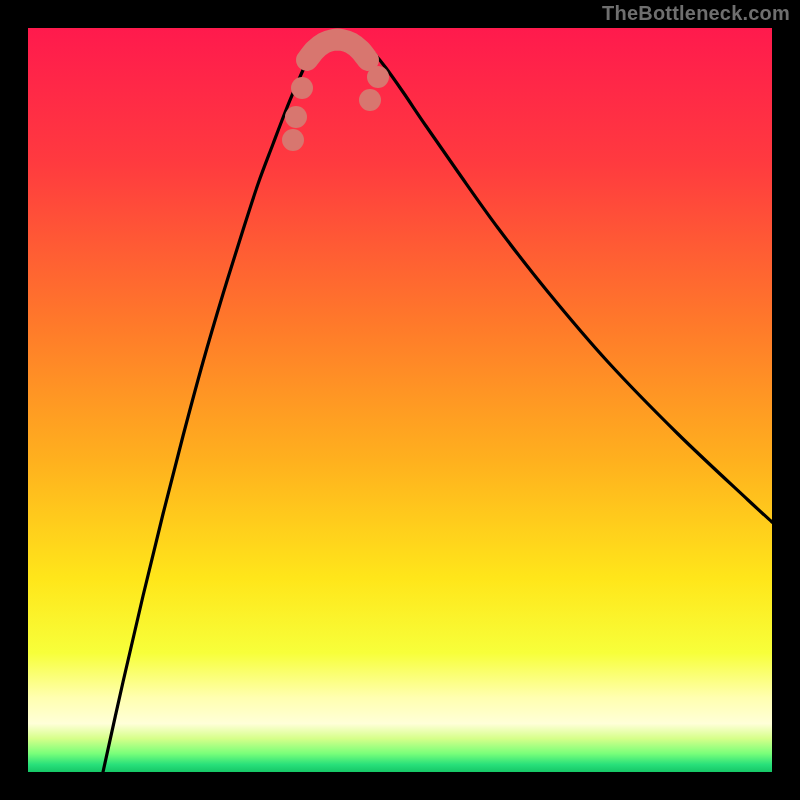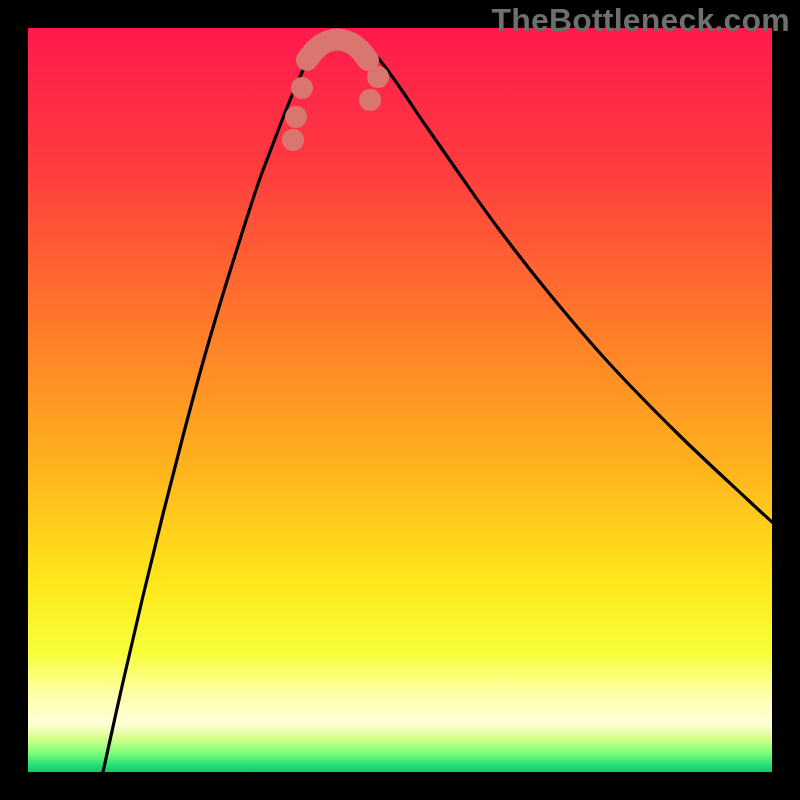--- a/index.html
+++ b/index.html
@@ -25,21 +25,21 @@
     overflow: hidden;
   }
   .gradient {
     position: absolute;
     inset: 0;
   }
   .watermark {
     position: absolute;
     top: 2px;
     right: 10px;
-    font-size: 32px;
+    font-size: 20px;
     font-weight: 600;
     color: #6f6f6f;
     letter-spacing: 0.2px;
     user-select: none;
   }
   svg.curve {
     position: absolute;
     inset: 0;
   }
 </style>

